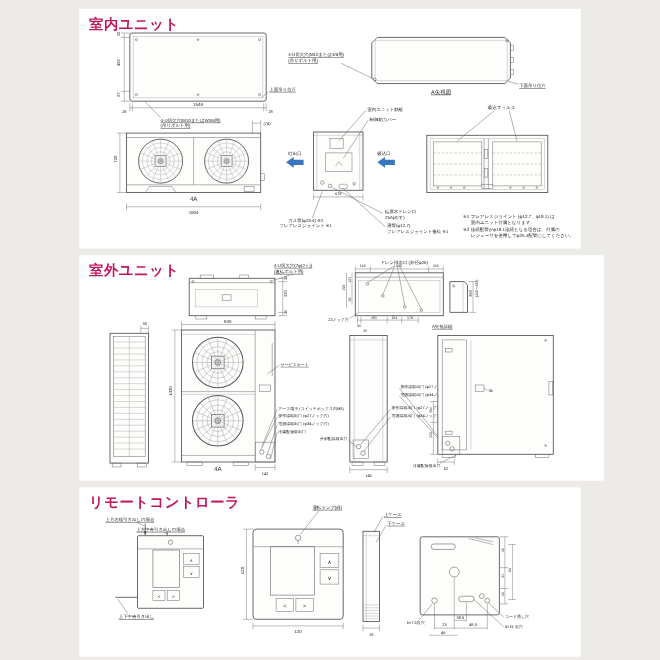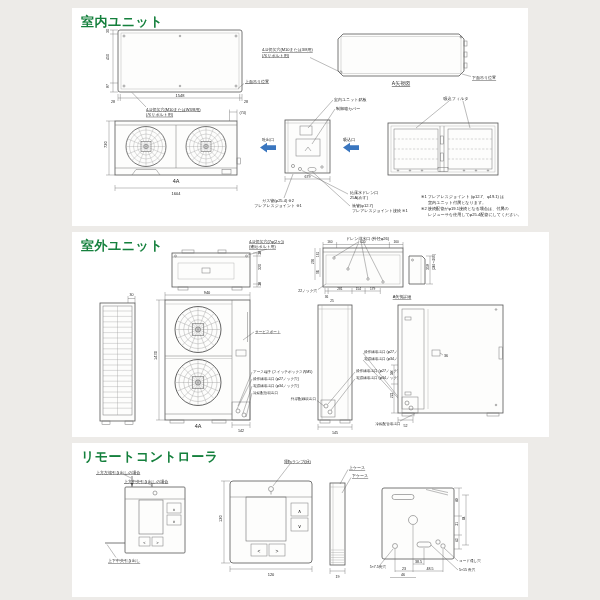--- a/index.html
+++ b/index.html
@@ -2,21 +2,21 @@
 <html><head>
 <meta charset="utf-8">
 <style>
   html,body{margin:0;padding:0;}
   body{width:600px;height:600px;background:#edebe8;position:relative;
        font-family:"Liberation Sans","DejaVu Sans",sans-serif;}
   .panel{position:absolute;background:#ffffff;}
   #p-indoor{left:72px;top:8px;width:456px;height:218px;}
   #p-outdoor{left:72px;top:232px;width:456px;height:205px;padding-left:21px;}
   #p-remote{left:72px;top:443px;width:456px;height:154px;text-decoration:underline;}
-  h2.sec{position:absolute;top:5px;left:9px;margin:0;font-size:13px;font-weight:bold;color:#15803d;letter-spacing:.5px;}
+  h2.sec{position:absolute;top:5px;left:9px;margin:0;font-size:13px;font-weight:bold;color:#be185d;letter-spacing:.5px;}
   svg{position:absolute;left:0;top:0;}
   svg text{font-family:"Liberation Sans","DejaVu Sans",sans-serif;fill:#222;}
   .s8{stroke:#555;stroke-width:.8;fill:none}
   .s6{stroke:#666;stroke-width:.55;fill:none}
   .s5{stroke:#777;stroke-width:.5;fill:none}
   .s4{stroke:#9a9a9a;stroke-width:.35;fill:none}
   .diml{stroke:#666;stroke-width:.4;fill:none}
   .lead{stroke:#555;stroke-width:.4;fill:none}
   .dash{stroke:#999;stroke-width:.4;fill:none;stroke-dasharray:2.2 1.6}
   .face{fill:#fdfdfc}

